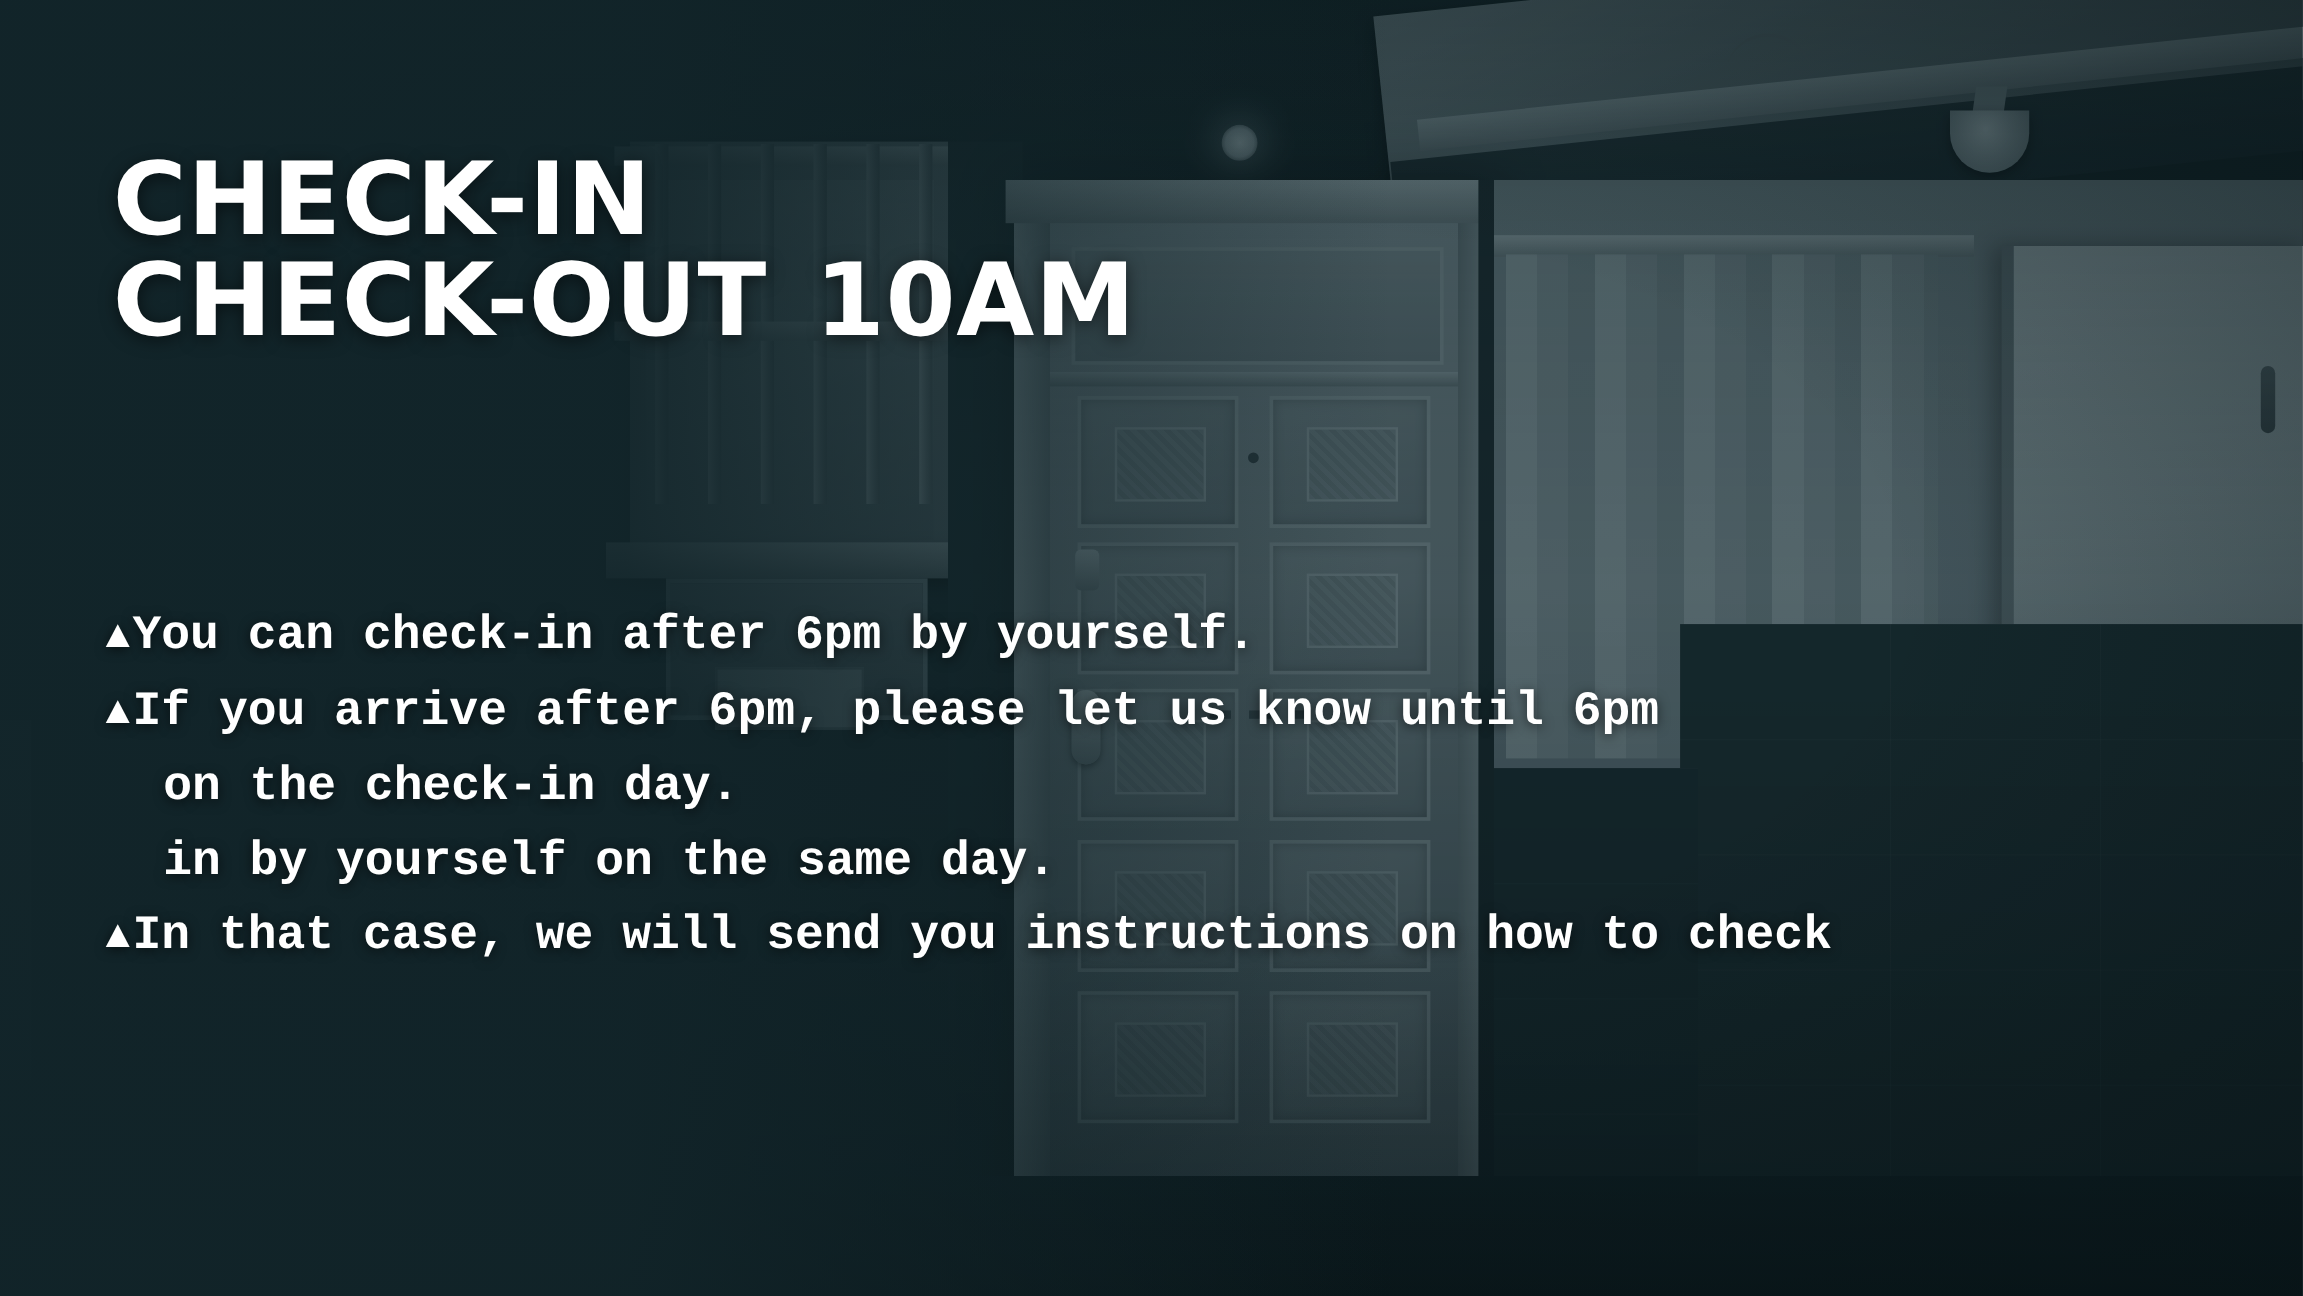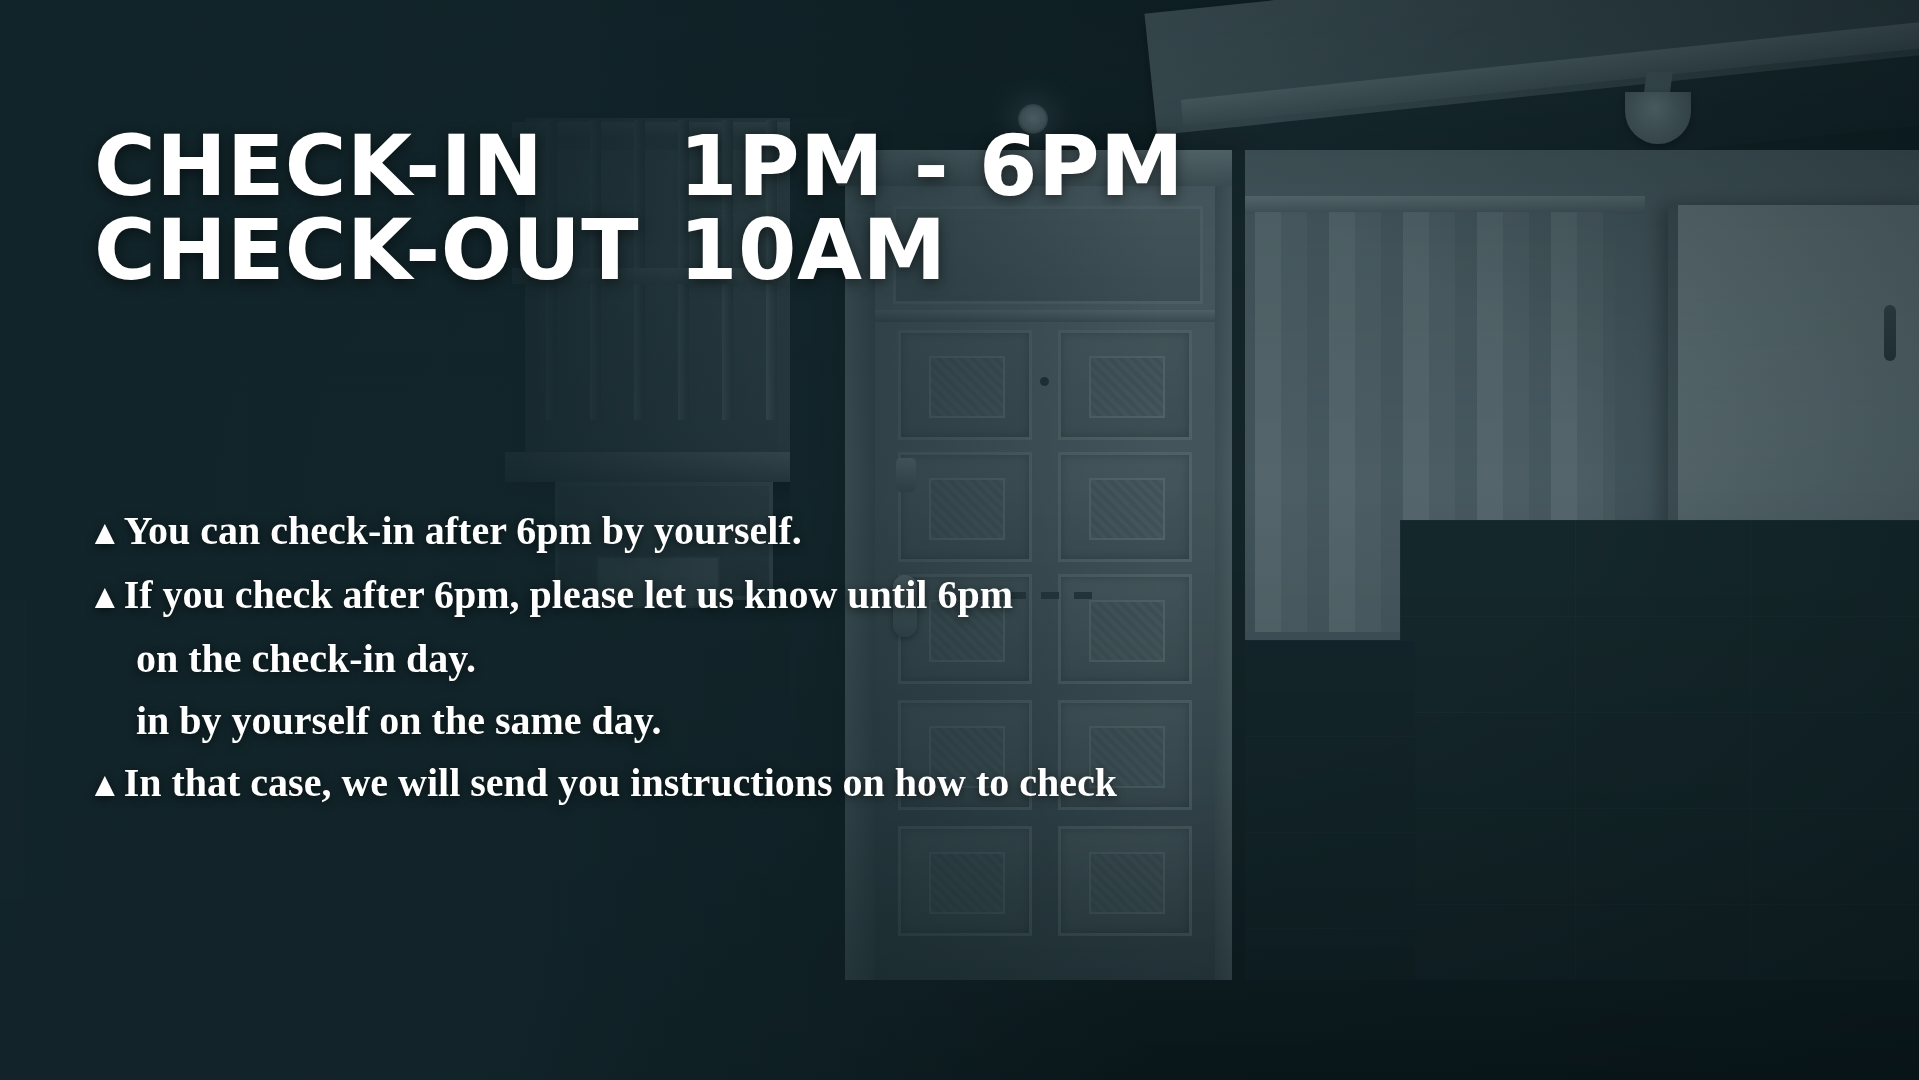--- a/index.html
+++ b/index.html
@@ -386,21 +386,21 @@
   .headline.row2 { }
   .headline.row2 .hl-label { min-width: 585px; }
 
   .body-block {
     position: absolute;
     left: 88px;
     top: 500px;
     width: 1700px;
   }
   .body-line {
-    font-family: Liberation Serif, serif;
+    font-family: Liberation Mono, monospace;
     font-weight: 700;
     font-size: 40px;
     line-height: 62px;
     color: #ffffff;
     white-space: nowrap;
     text-shadow: 0 2px 10px rgba(0,0,0,0.62);
   }
   .body-line.indent { padding-left: 48px; }
   .bullet {
     display: inline-block;
@@ -484,36 +484,35 @@
     <div class="grade2"></div>
     <div class="vignette"></div>
     <div class="scrim"></div>
   </div>
 
   <div class="content">
 
     <div class="headline-block">
       <div class="headline row1">
         <span class="hl-label">CHECK-IN</span>
-        <span class="hl-value">1PM - 6PM</span>
       </div>
       <div class="headline row2">
         <span class="hl-label">CHECK-OUT</span>
         <span class="hl-value">10AM</span>
       </div>
     </div>
 
     <div class="body-block">
 
       <div class="body-line">
         <span class="bullet">▲</span><span>You can check-in after 6pm by yourself.</span>
       </div>
 
       <div class="body-line">
-        <span class="bullet">▲</span><span>If you check after 6pm, please let us know until 6pm</span>
+        <span class="bullet">▲</span><span>If you arrive after 6pm, please let us know until 6pm</span>
       </div>
 
       <div class="body-line indent">
         <span>on the check-in day.</span>
       </div>
 
       <div class="body-line indent">
         <span>in by yourself on the same day.</span>
       </div>
 

